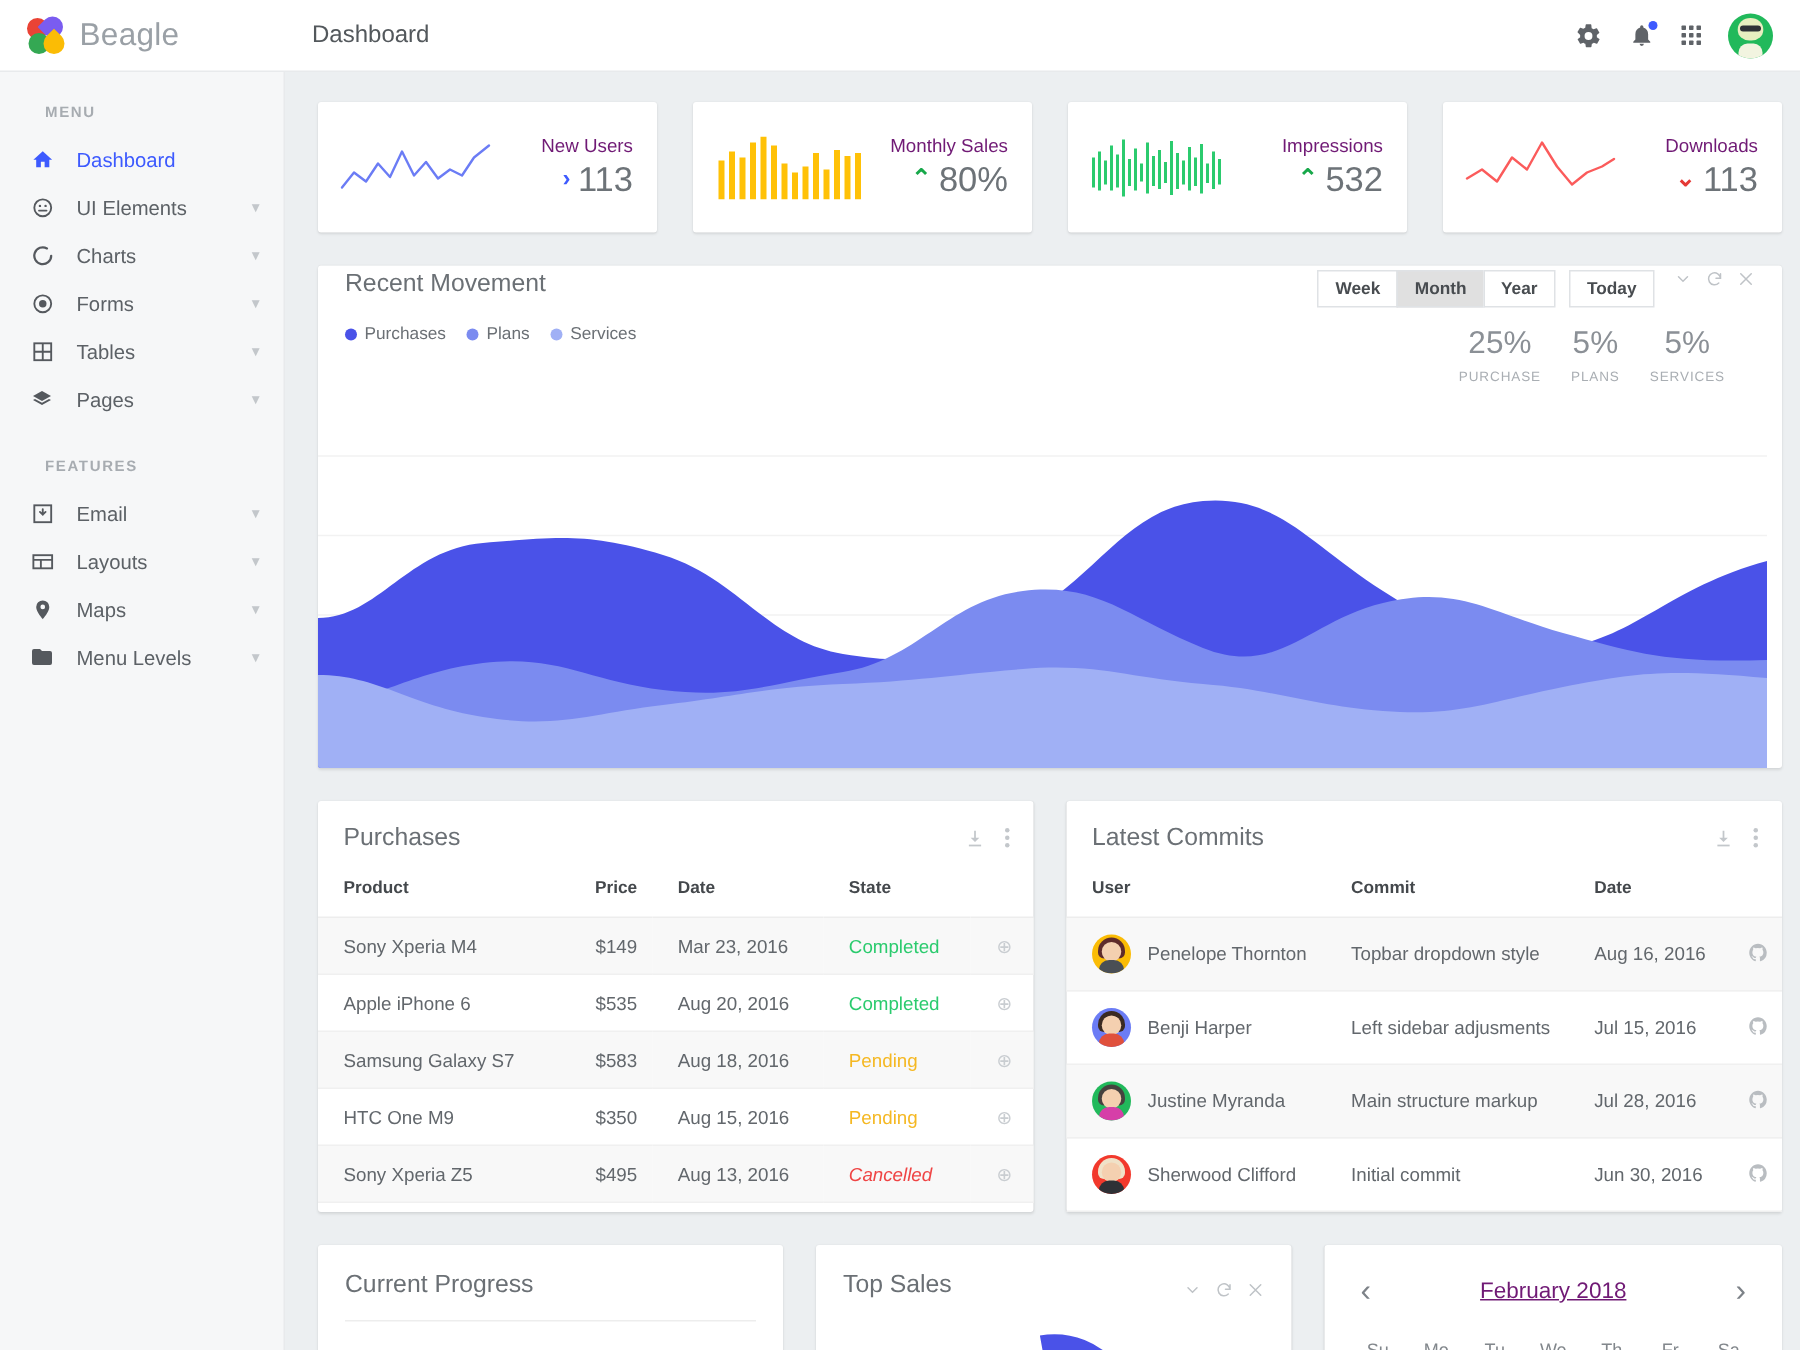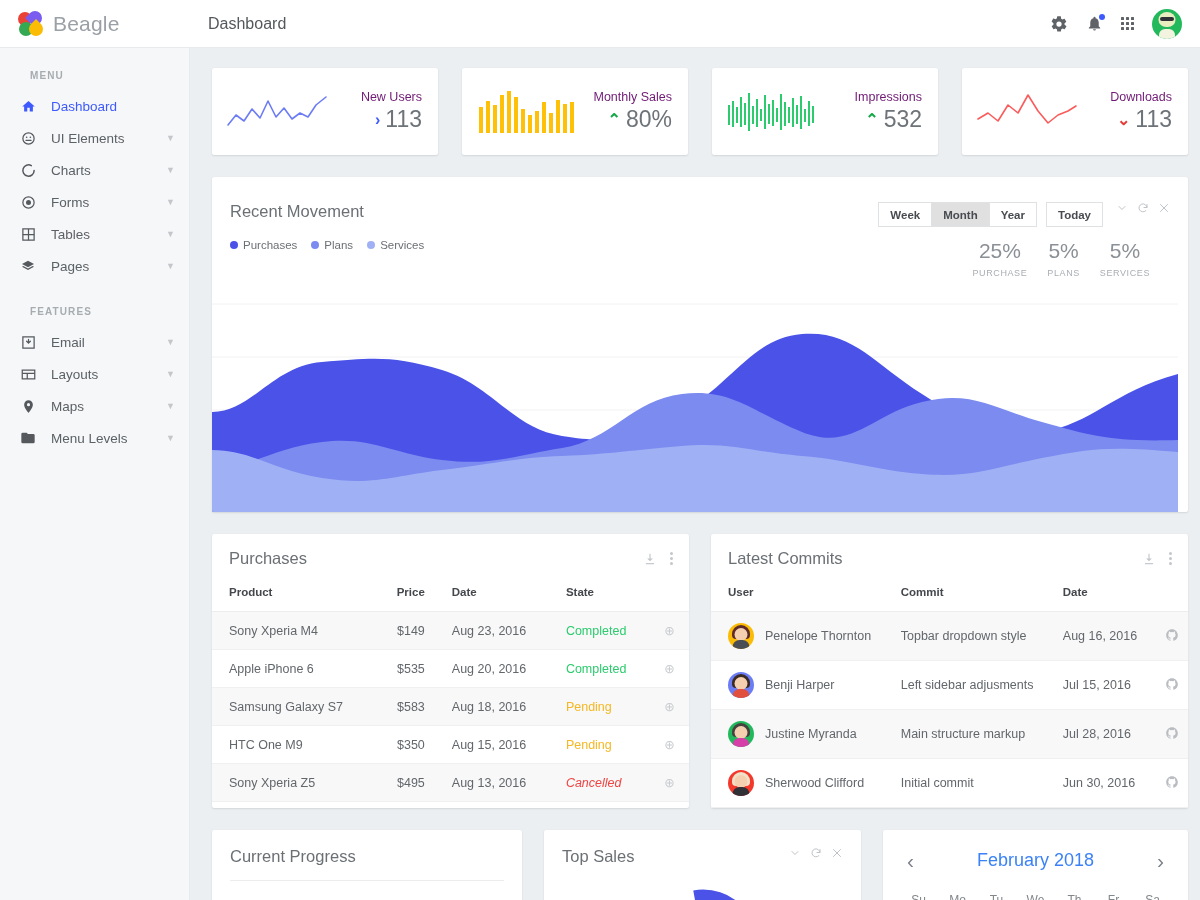--- a/index.html
+++ b/index.html
@@ -110,21 +110,21 @@
   .stat-meta { margin-left: auto; text-align: right; }
   .stat-label { font-size: 12.5px; color: #701a75; margin-bottom: 3px; }
   .stat-value {
     font-size: 23px; color: #6d7378; font-weight: 300;
     display: flex; align-items: center; justify-content: flex-end; gap: 5px; line-height: 1.1;
   }
   .arrow { font-size: 16px; font-weight: 700; line-height: 1; display:inline-block; }
 
   
   .movement { margin-top: 22px; height: 335px; position: relative; overflow: hidden; }
-  .mv-head { display: flex; align-items: flex-start; padding: 25px 18px 0 18px; }
+  .mv-head { display: flex; align-items: flex-start; padding: 3px 18px 0 18px; }
   .mv-title { font-size: 16.5px; color: #6b7075; font-weight: 400; }
   .mv-ctrls { margin-left: auto; display: flex; align-items: flex-start; gap: 0; }
   .btn-group { display: flex; }
   .btn-g {
     border: 1px solid #dfe2e5; background: #fff; color: #484c50;
     font-size: 11.5px; font-weight: 700; padding: 0 11px; height: 25px;
     display: flex; align-items: center; cursor: pointer;
     font-family: "Liberation Sans", sans-serif; margin-left: -1px;
   }
   .btn-g.active { background: #e0e0e0; }
@@ -187,28 +187,28 @@
 
   
   .bottom-row { display: flex; gap: 22px; margin-top: 22px; }
   .prog-card { width: 310px; min-width: 310px; }
   .prog-head { font-size: 16.5px; color: #6b7075; padding: 17px 18px 14px 18px; }
   .prog-div { height: 1px; background: #ededed; margin: 0 18px; }
   .prog-row { display: flex; align-items: center; padding: 18px 18px 0 18px; gap: 14px; }
   .prog-name { font-size: 12px; color: #4d5155; width: 110px; min-width: 110px; }
 
   .sales-card { flex: 1; min-width: 0; }
-  .sales-head { display: flex; align-items: flex-start; padding: 17px 18px 0 18px; }
+  .sales-head { display: flex; align-items: flex-end; padding: 17px 18px 0 18px; }
   .sales-title { font-size: 16.5px; color: #6b7075; }
   .donut-wrap { display: flex; justify-content: center; margin-top: 18px; }
 
   .cal-card { width: 305px; min-width: 305px; }
   .cal-head { display: flex; align-items: center; padding: 20px 20px 0 20px; }
   .cal-arrow { font-size: 21px; color: #7d8288; cursor: pointer; line-height: 1; padding: 0 4px; }
-  .cal-month { flex: 1; text-align: center; font-size: 18px; color: #3b82f6; }
+  .cal-month { flex: 1; text-align: center; font-size: 15px; color: #701a75; text-decoration: underline; }
   .cal-dows { display: flex; padding: 22px 16px 0 16px; }
   .cal-dows div { flex: 1; text-align: center; font-size: 12px; color: #82878c; }
 </style>
 </head>
 <body>
 
 <div id="app">
 
   <div class="topbar">
     <div class="brand">
@@ -573,21 +573,21 @@
                 <th class="num">Price</th>
                 <th>Date</th>
                 <th>State</th>
                 <th></th>
               </tr>
             </thead>
             <tbody>
               <tr>
                 <td>Sony Xperia M4</td>
                 <td class="num">$149</td>
-                <td>Aug 23, 2016</td>
+                <td>Mar 23, 2016</td>
                 <td class="st-completed">Completed</td>
                 <td class="plus-ic"><span>⊕</span></td>
               </tr>
               <tr>
                 <td>Apple iPhone 6</td>
                 <td class="num">$535</td>
                 <td>Aug 20, 2016</td>
                 <td class="st-completed">Completed</td>
                 <td class="plus-ic"><span>⊕</span></td>
               </tr>

